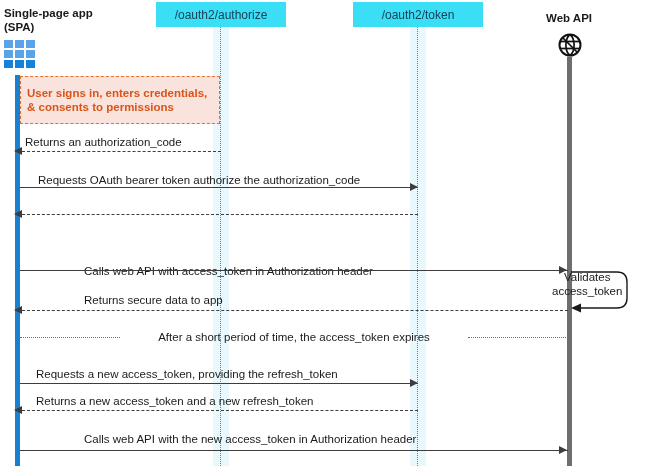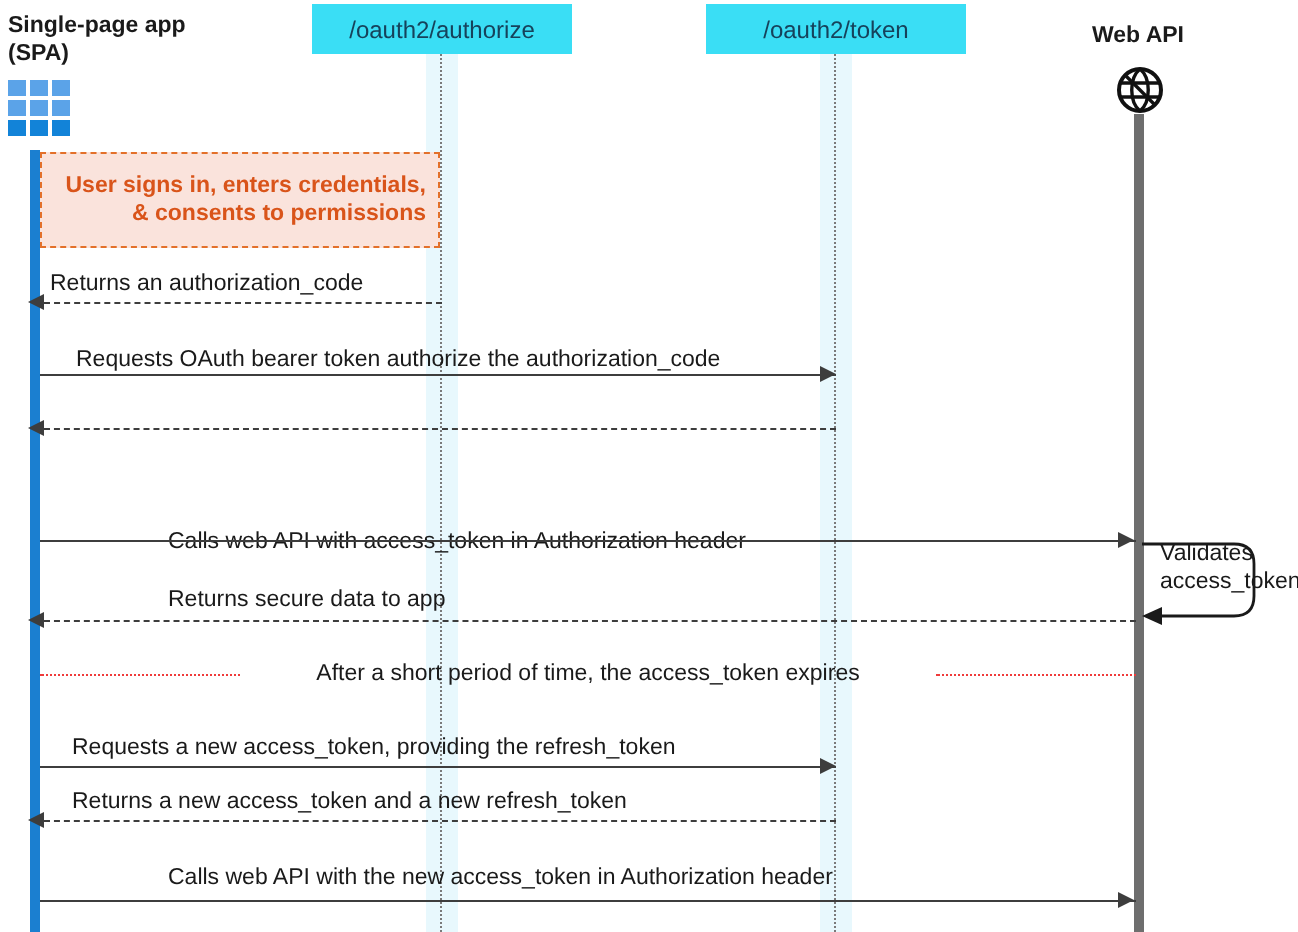--- a/index.html
+++ b/index.html
@@ -104,21 +104,21 @@
 
   
   .note-box {
     position: absolute;
     background: #fae3dc;
     border: 1.4px dashed #e3702a;
     box-sizing: border-box;
     display: flex;
     align-items: center;
     justify-content: center;
-    text-align: right;
+    text-align: left;
     color: #d9541a;
     font-size: 11.5px;
     font-weight: bold;
     line-height: 14px;
     padding: 2px 6px;
   }
 
   
   .separator-wrap {
     position: absolute;
@@ -211,21 +211,21 @@
   <div class="msg-label" style="left:84px; top:245px;margin-top:20px;">Calls web API with access_token in Authorization header</div>
   <div class="msg-line solid" style="left:20px; top:270px; width:548px;"></div>
   <div class="arrow-head right" style="left:559px; top:266px;"></div>
 
   <div style="position:absolute; left:569px; top:268px;">
     <svg width="80" height="45" viewBox="0 0 80 45">
       <path d="M2 4 H 48 Q 58 4 58 14 V 30 Q 58 40 48 40 H 12" fill="none" stroke="#1a1a1a" stroke-width="1.4"></path>
       <polygon points="12,35.5 2,40 12,44.5" fill="#1a1a1a"></polygon>
     </svg>
   </div>
-  <div class="selfloop-label" style="left:580px; top:270px;">Validates
+  <div class="selfloop-label" style="left:552px; top:270px;text-align:center;">Validates
 access_token</div>
 
   <div class="msg-label" style="left:84px; top:294px;">Returns secure data to app</div>
   <div class="msg-line dashed" style="left:22px; top:310px; width:546px;"></div>
   <div class="arrow-head left" style="left:14px; top:306px;"></div>
 
   <div class="separator-wrap" style="left:20px; top:331px; width:548px;gap:28px;">
     <div class="separator-line"></div>
     <div class="separator-text">After a short period of time, the access_token expires</div>
     <div class="separator-line"></div>

